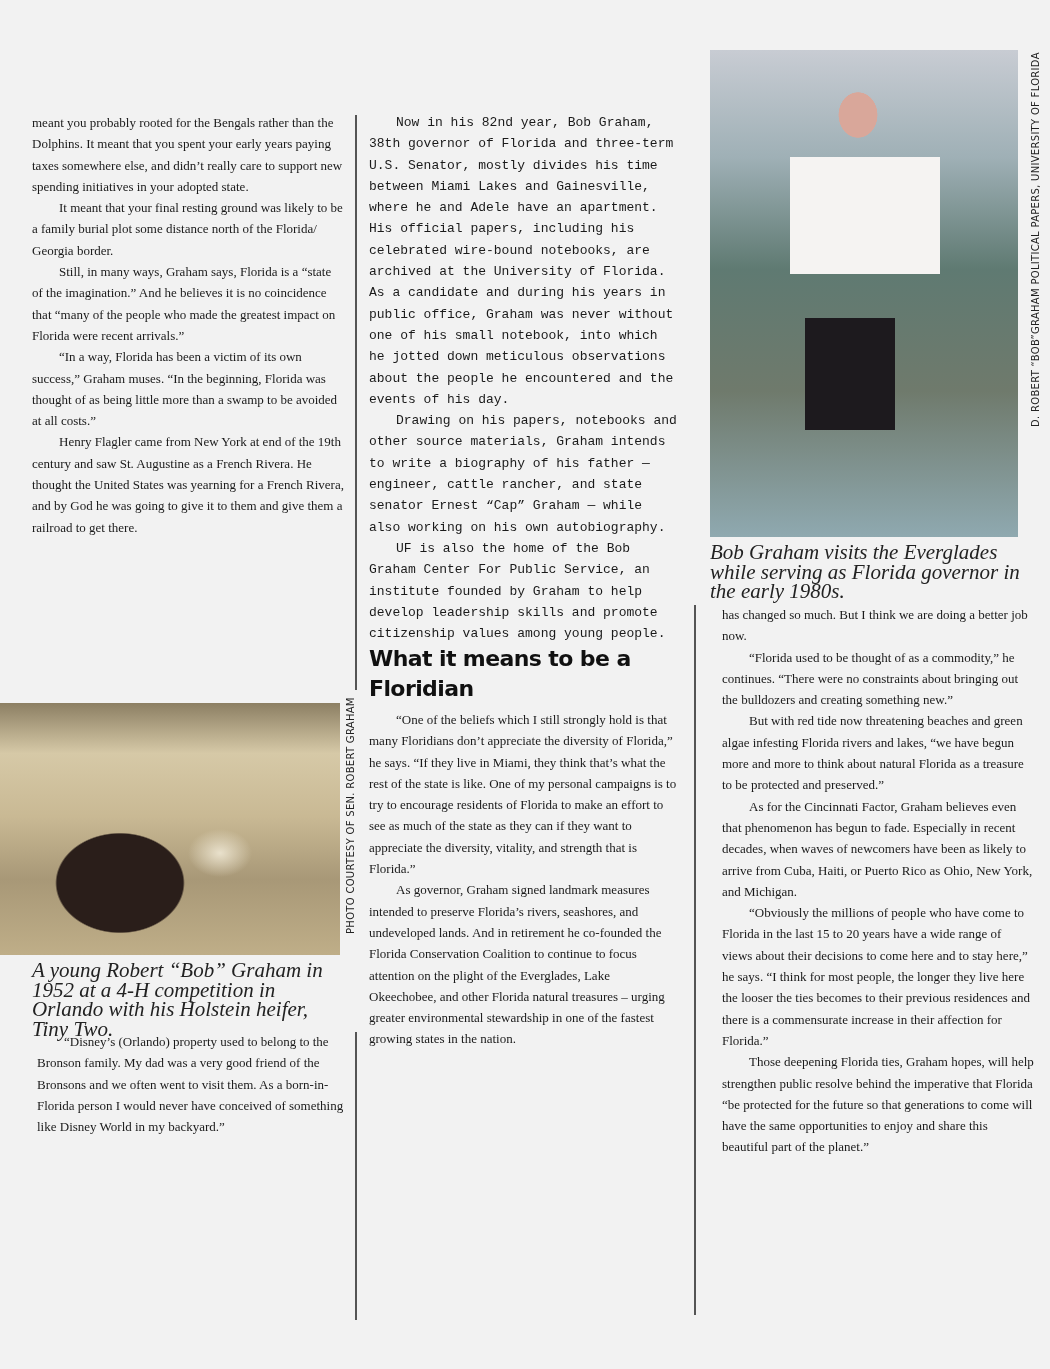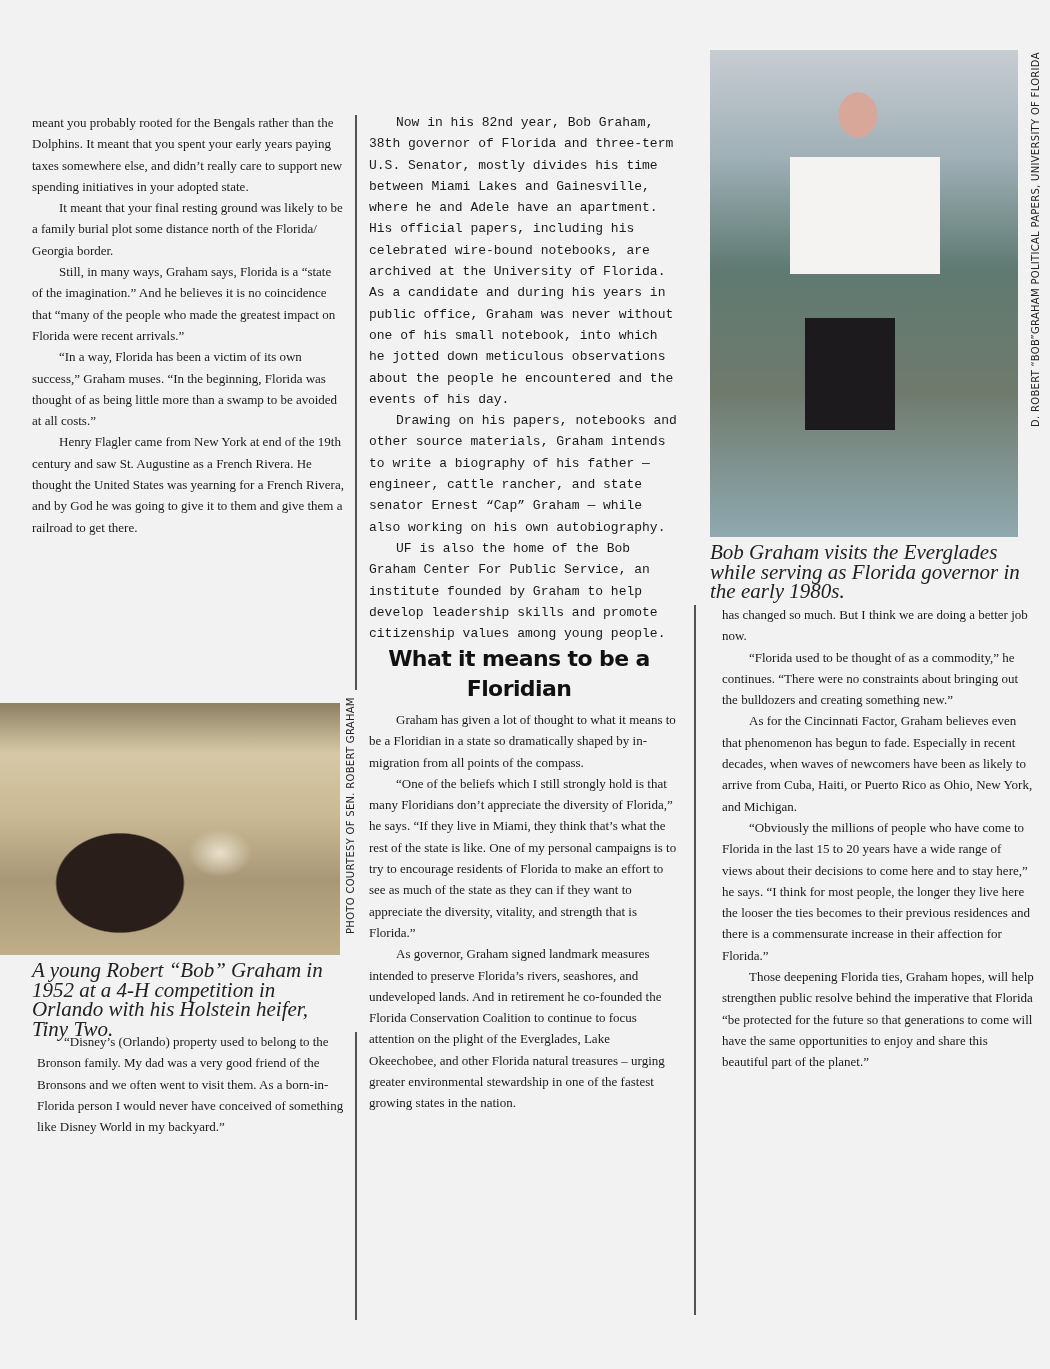--- a/index.html
+++ b/index.html
@@ -12,21 +12,21 @@
   .col p { margin: 0; text-indent: 27px; }
   .col p.noindent { text-indent: 0; }
   #col1a { left: 32px; top: 112px; width: 312px; }
   #col1b { left: 37px; top: 1031px; width: 310px; }
   #col2a { left: 369px; top: 112px; width: 310px; font-family: Liberation Mono, monospace; }
   #col2b { left: 369px; top: 709px; width: 310px; }
   #col3  { left: 711px; top: 604px; width: 312px; margin-left: 11px; }
   .heading {
     position: absolute; left: 369px; top: 644px; width: 300px;
     font-family: "DejaVu Sans", sans-serif; font-weight: bold;
-    font-size: 22px; line-height: 30px; letter-spacing: -0.6px; color: #111; text-align: center;
+    font-size: 22px; line-height: 30px; letter-spacing: -0.6px; color: #111;
   }
   .rule { position: absolute; width: 2px; background: #555; }
   .photo { position: absolute; overflow: hidden; }
   #photo1 {
     left: 0; top: 703px; width: 340px; height: 252px;
     background:
       radial-gradient(ellipse 90px 70px at 120px 180px, #2a1e1a 0%, #2a1e1a 70%, transparent 72%),
       radial-gradient(ellipse 40px 30px at 220px 150px, #e9e1cc 0%, transparent 80%),
       linear-gradient(180deg, #8c7f63 0%, #d6c9a7 20%, #c9b994 45%, #a89877 70%, #bfae88 100%);
   }
@@ -74,28 +74,28 @@
 <div class="rule" style="left:355px; top:1032px; height:288px;"></div>
 <div class="rule" style="left:694px; top:605px; height:710px;"></div>
 
 <div class="col" id="col2a">
     <p>Now in his 82nd year, Bob Graham, 38th governor of Florida and three-term U.S. Senator, mostly divides his time between Miami Lakes and Gainesville, where he and Adele have an apartment. His official papers, including his celebrated wire-bound notebooks, are archived at the University of Florida. As a candidate and during his years in public office, Graham was never without one of his small notebook, into which he jotted down meticulous observations about the people he encountered and the events of his day.</p>
     <p>Drawing on his papers, notebooks and other source materials, Graham intends to write a biography of his father — engineer, cattle rancher, and state senator Ernest “Cap” Graham — while also working on his own autobiography.</p>
     <p>UF is also the home of the Bob Graham Center For Public Service, an institute founded by Graham to help develop leadership skills and promote citizenship values among young people.</p>
   </div>
 <div class="heading">What it means to be a Floridian</div>
 <div class="col" id="col2b">
-    <p>Graham has given a lot of thought to what it means to be a Floridian in a state so dramatically shaped by in-migration from all points of the compass.</p>
     <p>“One of the beliefs which I still strongly hold is that many Floridians don’t appreciate the diversity of Florida,” he says. “If they live in Miami, they think that’s what the rest of the state is like. One of my personal campaigns is to try to encourage residents of Florida to make an effort to see as much of the state as they can if they want to appreciate the diversity, vitality, and strength that is Florida.”</p>
     <p>As governor, Graham signed landmark measures intended to preserve Florida’s rivers, seashores, and undeveloped lands. And in retirement he co-founded the Florida Conservation Coalition to continue to focus attention on the plight of the Everglades, Lake Okeechobee, and other Florida natural treasures – urging greater environmental stewardship in one of the fastest growing states in the nation.</p>
   </div>
 
 <div class="photo" id="photo2"></div>
 <div class="credit" id="credit2">D. ROBERT  “BOB”GRAHAM POLITICAL PAPERS,  UNIVERSITY OF FLORIDA</div>
 <div class="caption" id="caption2">Bob Graham visits the Everglades while serving as Florida governor in the early 1980s.</div>
 
 <div class="col" id="col3">
     <p class="noindent">has changed so much. But I think we are doing a better job now.</p>
     <p>“Florida used to be thought of as a commodity,” he continues. “There were no constraints about bringing out the bulldozers and creating something new.”</p>
+    <p>But with red tide now threatening beaches and green algae infesting Florida rivers and lakes, “we have begun more and more to think about natural Florida as a treasure to be protected and preserved.”</p>
     <p>As for the Cincinnati Factor, Graham believes even that phenomenon has begun to fade. Especially in recent decades, when waves of newcomers have been as likely to arrive from Cuba, Haiti, or Puerto Rico as Ohio, New York, and Michigan.</p>
     <p>“Obviously the millions of people who have come to Florida in the last 15 to 20 years have a wide range of views about their decisions to come here and to stay here,” he says. “I think for most people, the longer they live here the looser the ties becomes to their previous residences and there is a commensurate increase in their affection for Florida.”</p>
     <p>Those deepening Florida ties, Graham hopes, will help strengthen public resolve behind the imperative that Florida “be protected for the future so that generations to come will have the same opportunities to enjoy and share this beautiful part of the planet.”</p>
   </div>
 
 </body></html>

